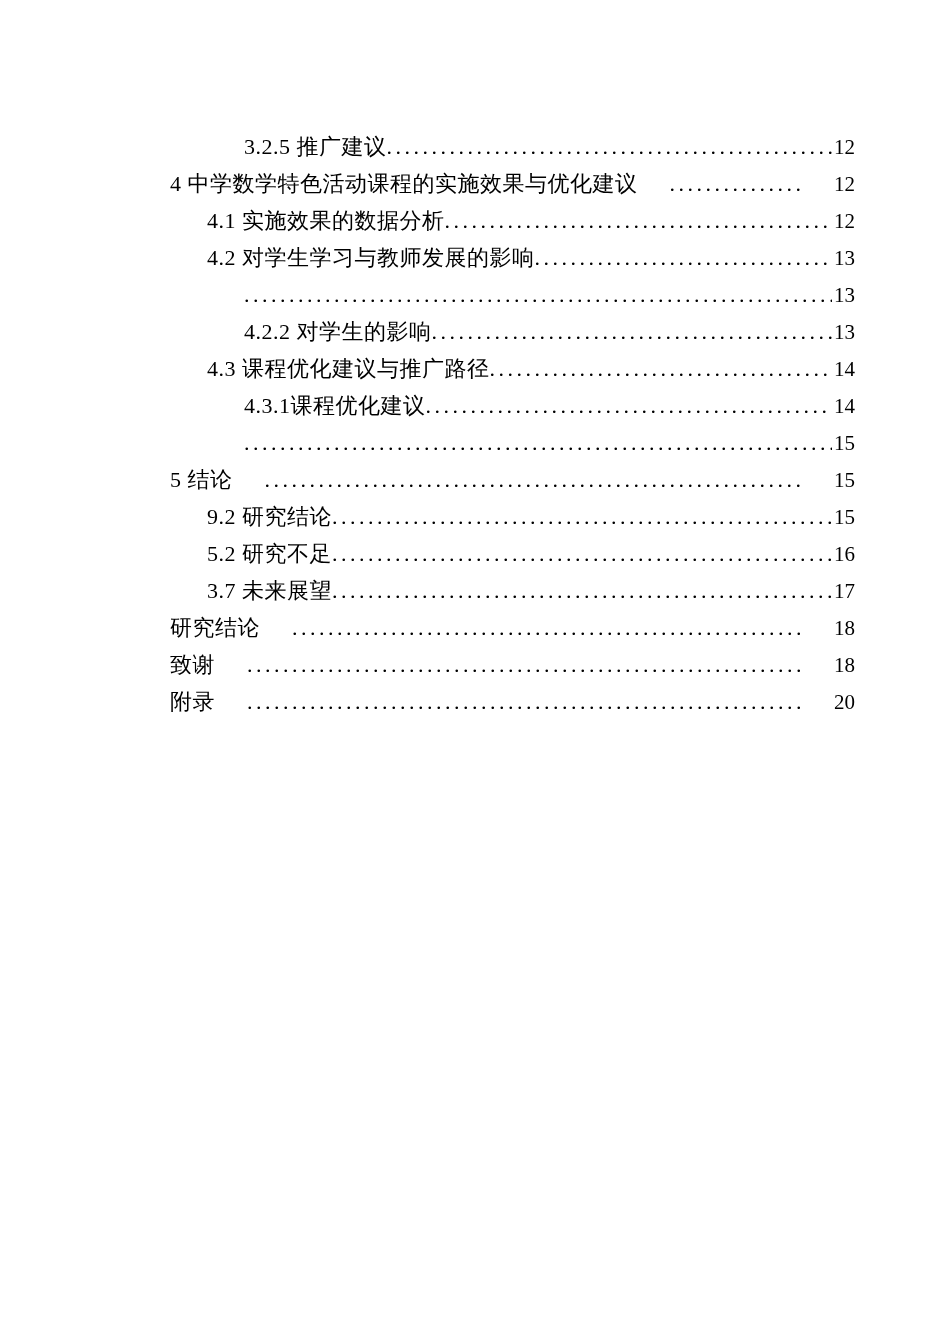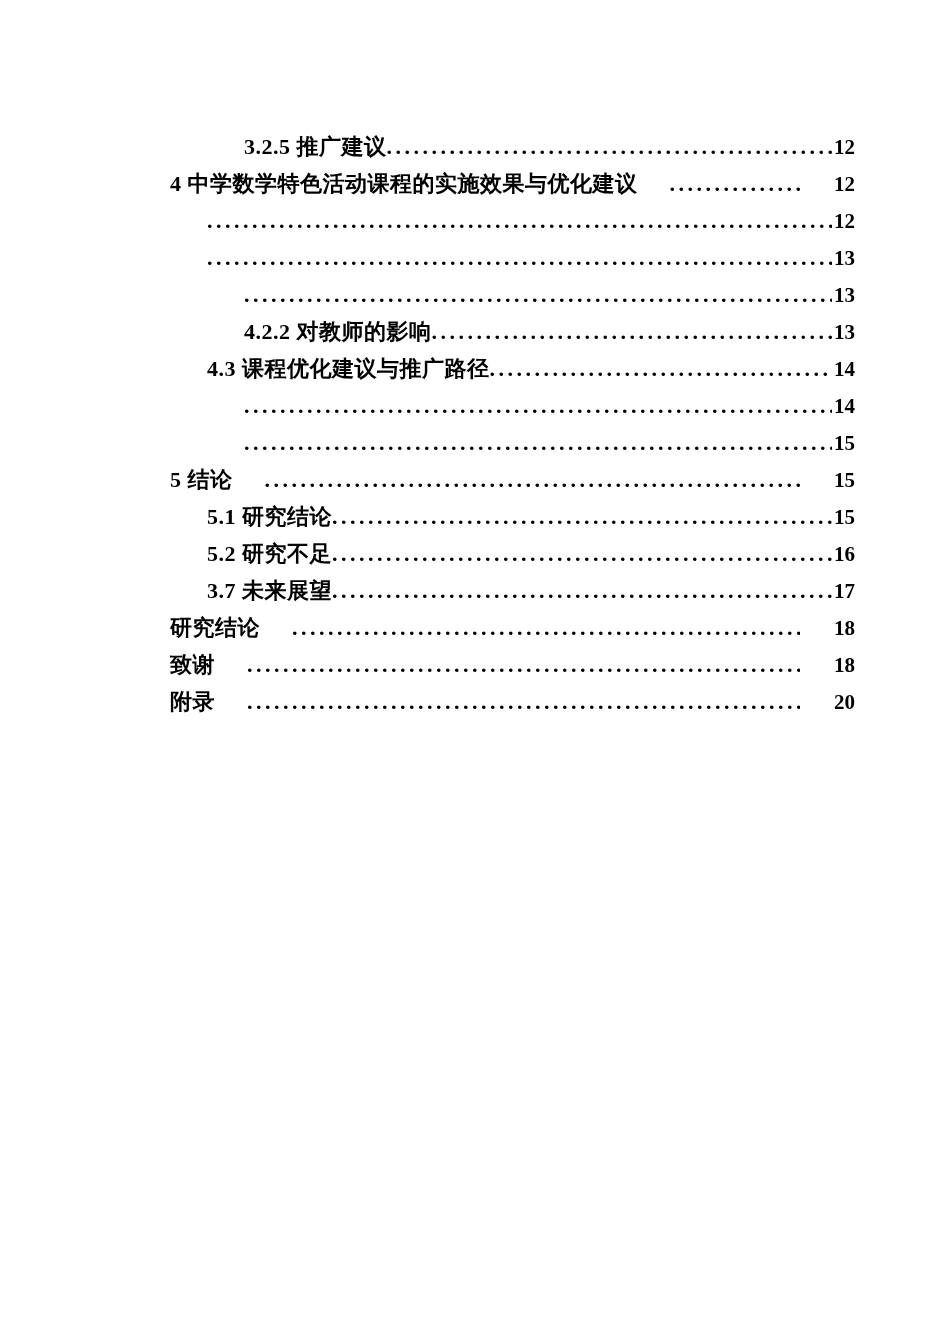--- a/index.html
+++ b/index.html
@@ -13,21 +13,20 @@
     font-family: "Liberation Serif", "DejaVu Serif", serif;
     color: #000000;
     overflow: hidden;
   }
   .page {
     position: absolute;
     left: 0; top: 0;
     width: 870px;
     height: 1344px;
     background: #ffffff;
-    font-weight: bold;
   }
   .toc {
     position: absolute;
     left: 170px;
     top: 128px;
     width: 685px;
   }
   .toc-row {
     display: flex;
     align-items: baseline;
@@ -67,56 +66,59 @@
     <span class="toc-label">3.2.5 推广建议</span>
     <span class="toc-dots">..................................................................................................................................</span>
     <span class="toc-page">12</span>
   </div>
       <div class="toc-row indent-0">
     <span class="toc-label">4 中学数学特色活动课程的实施效果与优化建议</span>
     <span class="toc-dots">..................................................................................................................................</span>
     <span class="toc-page">12</span>
   </div>
       <div class="toc-row indent-1">
+    <span class="toc-label">4.1 实施效果的数据分析</span>
     <span class="toc-dots">..................................................................................................................................</span>
     <span class="toc-page">12</span>
   </div>
       <div class="toc-row indent-1">
+    <span class="toc-label">4.2 对学生学习与教师发展的影响</span>
     <span class="toc-dots">..................................................................................................................................</span>
     <span class="toc-page">13</span>
   </div>
       <div class="toc-row indent-2">
     <span class="toc-dots">..................................................................................................................................</span>
     <span class="toc-page">13</span>
   </div>
       <div class="toc-row indent-2">
-    <span class="toc-label">4.2.2 对教师的影响</span>
+    <span class="toc-label">4.2.2 对学生的影响</span>
     <span class="toc-dots">..................................................................................................................................</span>
     <span class="toc-page">13</span>
   </div>
       <div class="toc-row indent-1">
     <span class="toc-label">4.3 课程优化建议与推广路径</span>
     <span class="toc-dots">..................................................................................................................................</span>
     <span class="toc-page">14</span>
   </div>
       <div class="toc-row indent-2">
+    <span class="toc-label">4.3.1课程优化建议</span>
     <span class="toc-dots">..................................................................................................................................</span>
     <span class="toc-page">14</span>
   </div>
       <div class="toc-row indent-2">
     <span class="toc-dots">..................................................................................................................................</span>
     <span class="toc-page">15</span>
   </div>
       <div class="toc-row indent-0">
     <span class="toc-label">5 结论</span>
     <span class="toc-dots">..................................................................................................................................</span>
     <span class="toc-page">15</span>
   </div>
       <div class="toc-row indent-1">
-    <span class="toc-label">5.1 研究结论</span>
+    <span class="toc-label">9.2 研究结论</span>
     <span class="toc-dots">..................................................................................................................................</span>
     <span class="toc-page">15</span>
   </div>
       <div class="toc-row indent-1">
     <span class="toc-label">5.2 研究不足</span>
     <span class="toc-dots">..................................................................................................................................</span>
     <span class="toc-page">16</span>
   </div>
       <div class="toc-row indent-1">
     <span class="toc-label">3.7 未来展望</span>

